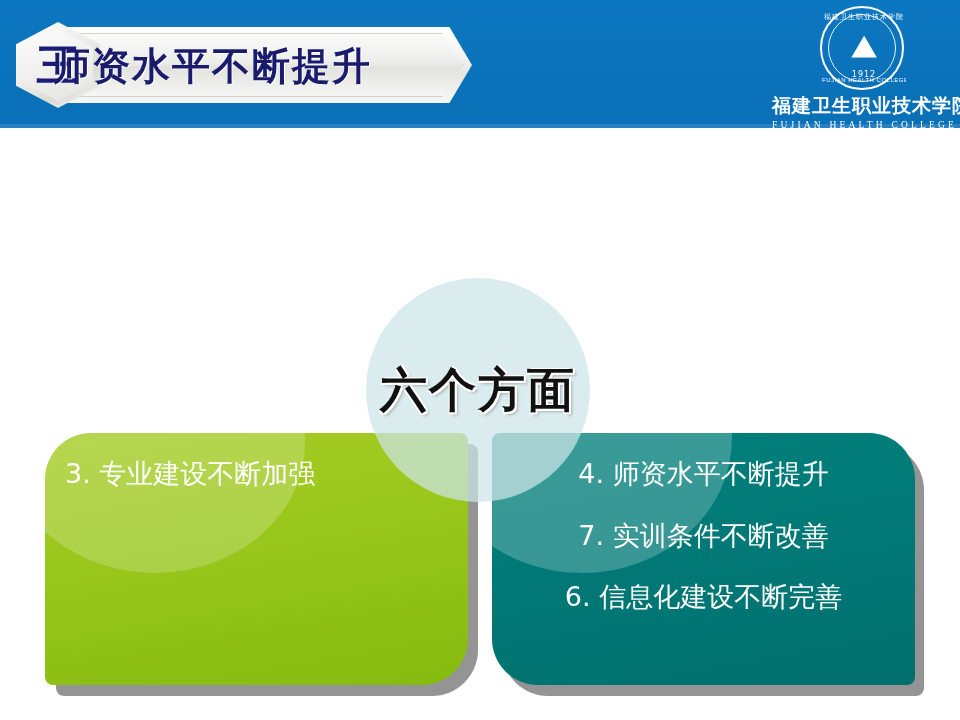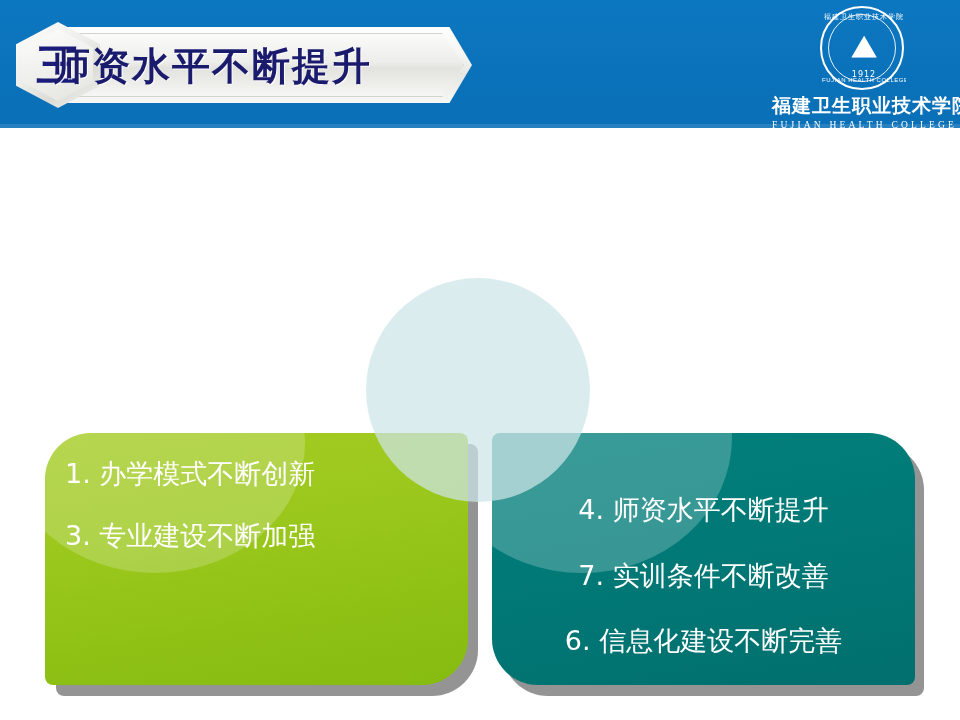--- a/index.html
+++ b/index.html
@@ -256,21 +256,21 @@
   .card-item {
     font-size: 27px;
     color: #ffffff;
     line-height: 1.1;
     padding: 0 18px;
     margin-bottom: 32px;
     white-space: nowrap;
     font-family: "DejaVu Sans", "Liberation Sans", sans-serif;
   }
   .card-left .card-item { text-align: left; padding-left: 20px; }
-  .card-right .card-item { text-align: center; margin-top: 36px; }
+  .card-right .card-item { text-align: center; }
   .card-right .card-item:nth-child(3) { font-size: 27px; }
 
   
   .center-circle {
     position: absolute;
     left: 366px; top: 150px;
     width: 224px; height: 224px;
     border-radius: 50%;
     background: rgba(205, 229, 232, 0.72);
     z-index: 5;
@@ -328,29 +328,29 @@
     </div>
   </div>
 
   <div class="canvas">
 
     <div class="box-shadow-l"></div>
     <div class="box-shadow-r"></div>
 
     <div class="card card-left">
       <ul class="card-list">
-        <li class="card-item">1. 办学模式不断创新</li>
         <li class="card-item">3. 专业建设不断加强</li>
       </ul>
     </div>
 
     <div class="card card-right">
       <ul class="card-list">
         <li class="card-item">4. 师资水平不断提升</li>
         <li class="card-item">7. 实训条件不断改善</li>
         <li class="card-item">6. 信息化建设不断完善</li>
       </ul>
     </div>
 
     <div class="center-circle"></div>
+    <div class="center-label">六个方面</div>
 
   </div>
 </div>
 
 </body></html>

